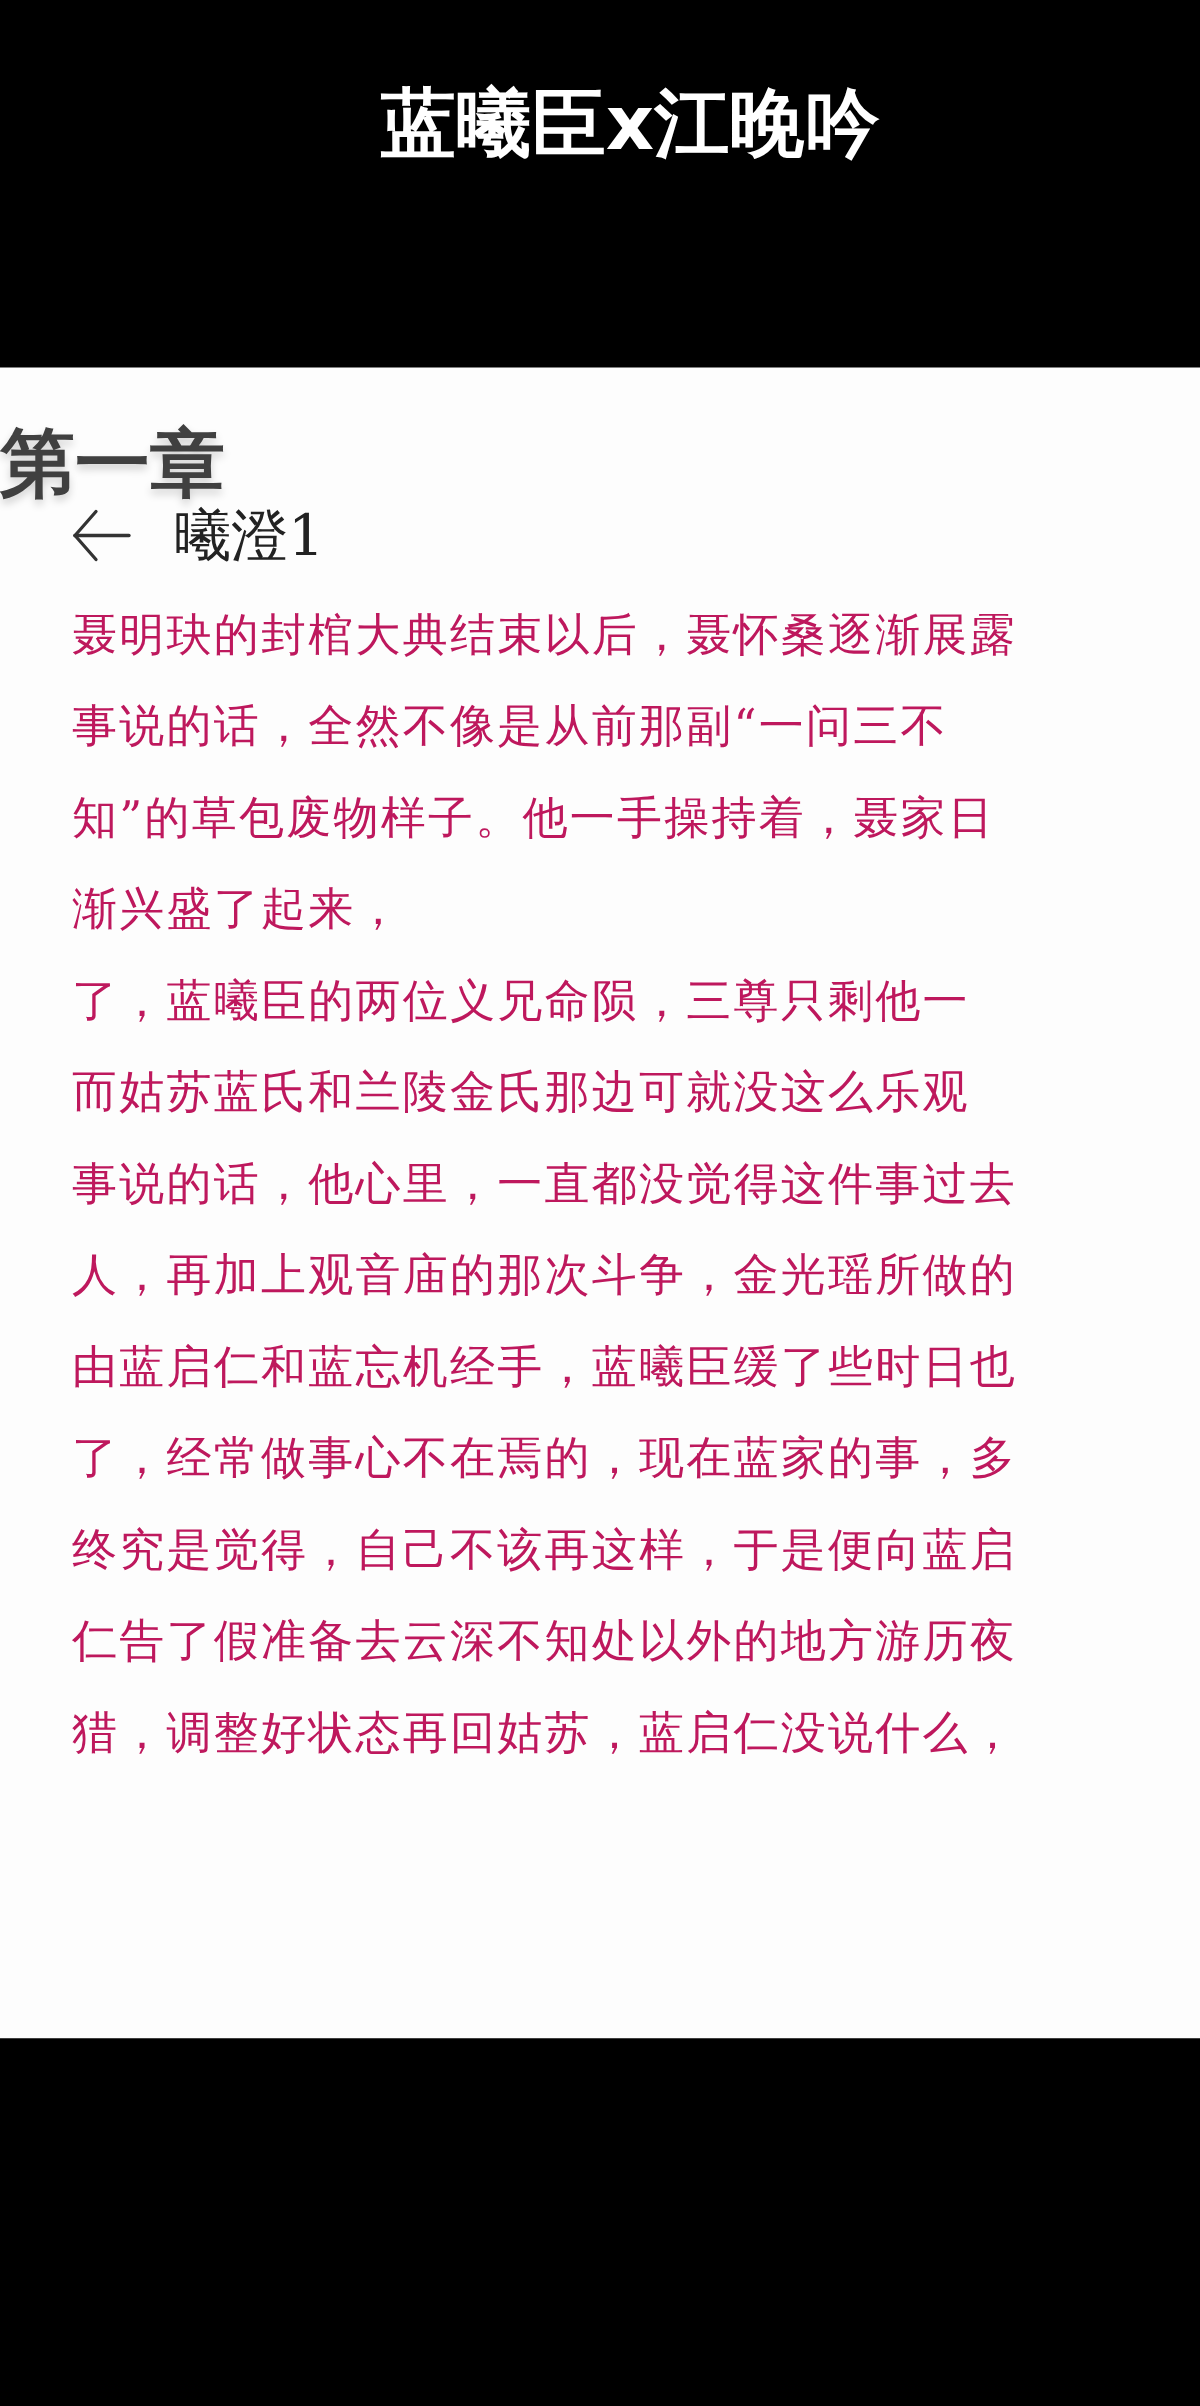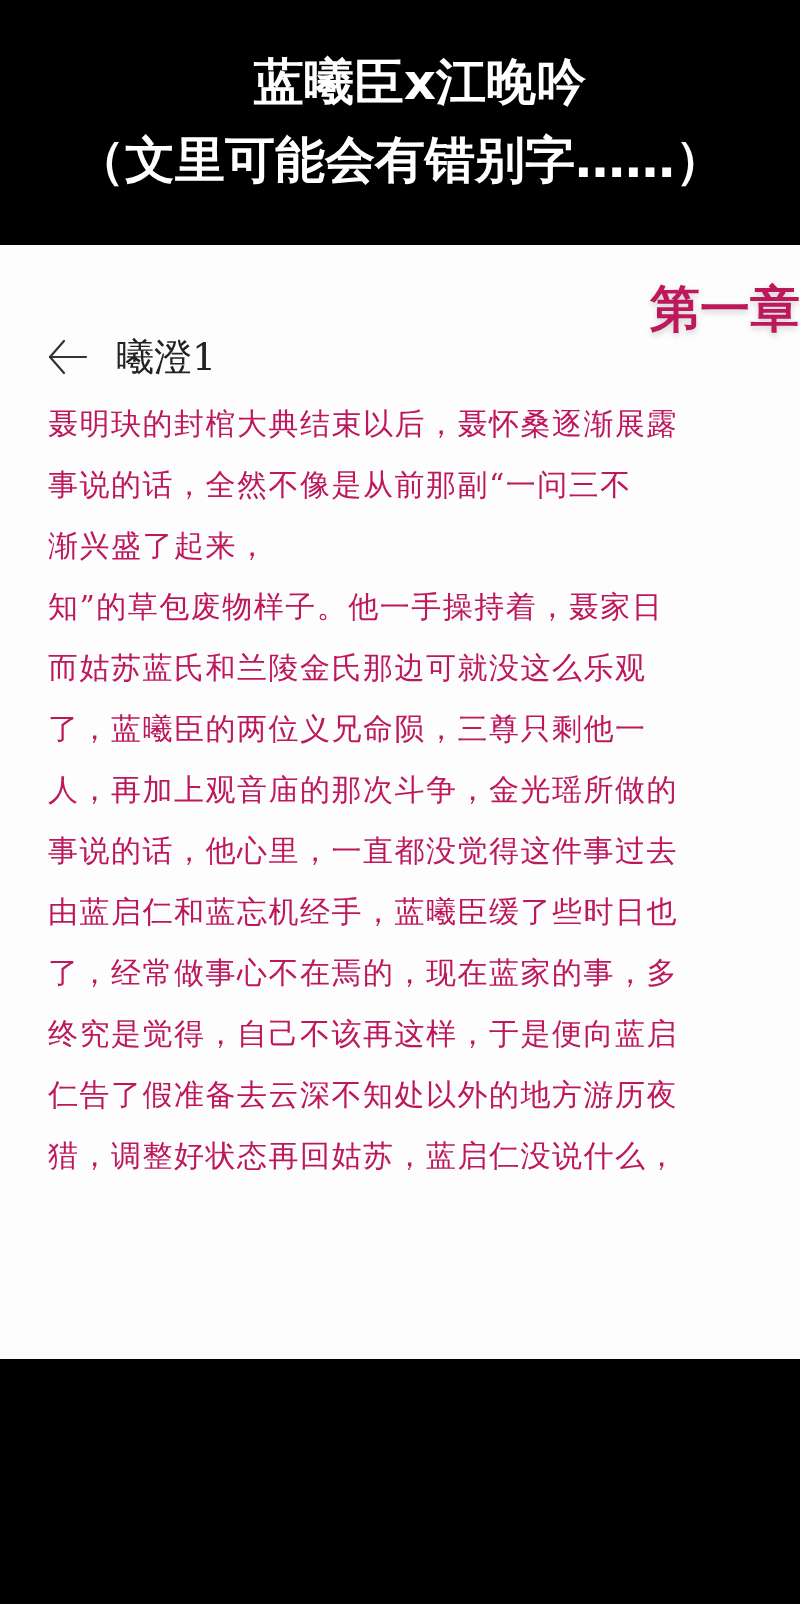--- a/index.html
+++ b/index.html
@@ -46,24 +46,24 @@
     .page {
       position: absolute;
       left: 0; top: 245px;
       width: 800px; height: 1114px;
       background: #fdfdfd;
     }
     .chapter-title {
       position: absolute;
       left: 0; width: 800px;
       top: 34px;
-      text-align: right;
+      text-align: left;
       font-size: 50px;
       font-weight: bold;
-      color: #be185d;
+      color: #404040;
       line-height: 60px;
       text-shadow: 0 3px 6px rgba(0,0,0,0.18);
     }
     .nav-row {
       position: absolute;
       left: 46px; top: 90px;
       height: 44px;
       display: flex;
       align-items: center;
     }
@@ -99,46 +99,45 @@
       left: 0; top: 1359px;
       width: 800px; height: 245px;
       background: #000000;
     }
   </style>
 </head>
 <body>
 
 <div class="top-banner">
   <div class="banner-line1">蓝曦臣x江晚吟</div>
-  <div class="banner-line2">（文里可能会有错别字……）</div>
 </div>
 
 <div class="page">
   <div class="chapter-title">第一章</div>
 
   <div class="nav-row">
     <span class="back-icon">
       <svg width="44" height="40" viewBox="0 0 44 40">
         <line x1="4" y1="20" x2="40" y2="20" stroke="#333333" stroke-width="2.2" stroke-linecap="round"></line>
         <line x1="4" y1="20" x2="18" y2="4" stroke="#333333" stroke-width="2.2" stroke-linecap="round"></line>
         <line x1="4" y1="20" x2="18" y2="36" stroke="#333333" stroke-width="2.2" stroke-linecap="round"></line>
       </svg>
     </span>
     <span class="nav-label">曦澄1</span>
   </div>
 
   <div class="body-text">
     <span class="body-line">聂明玦的封棺大典结束以后，聂怀桑逐渐展露</span>
     <span class="body-line">事说的话，全然不像是从前那副“一问三不</span>
+    <span class="body-line">知”的草包废物样子。他一手操持着，聂家日</span>
     <span class="body-line">渐兴盛了起来，</span>
-    <span class="body-line">知”的草包废物样子。他一手操持着，聂家日</span>
+    <span class="body-line">了，蓝曦臣的两位义兄命陨，三尊只剩他一</span>
     <span class="body-line">而姑苏蓝氏和兰陵金氏那边可就没这么乐观</span>
-    <span class="body-line">了，蓝曦臣的两位义兄命陨，三尊只剩他一</span>
+    <span class="body-line">事说的话，他心里，一直都没觉得这件事过去</span>
     <span class="body-line">人，再加上观音庙的那次斗争，金光瑶所做的</span>
-    <span class="body-line">事说的话，他心里，一直都没觉得这件事过去</span>
     <span class="body-line">由蓝启仁和蓝忘机经手，蓝曦臣缓了些时日也</span>
     <span class="body-line">了，经常做事心不在焉的，现在蓝家的事，多</span>
     <span class="body-line">终究是觉得，自己不该再这样，于是便向蓝启</span>
     <span class="body-line">仁告了假准备去云深不知处以外的地方游历夜</span>
     <span class="body-line">猎，调整好状态再回姑苏，蓝启仁没说什么，</span>
   </div>
 </div>
 
 <div class="bottom-band"></div>
 

